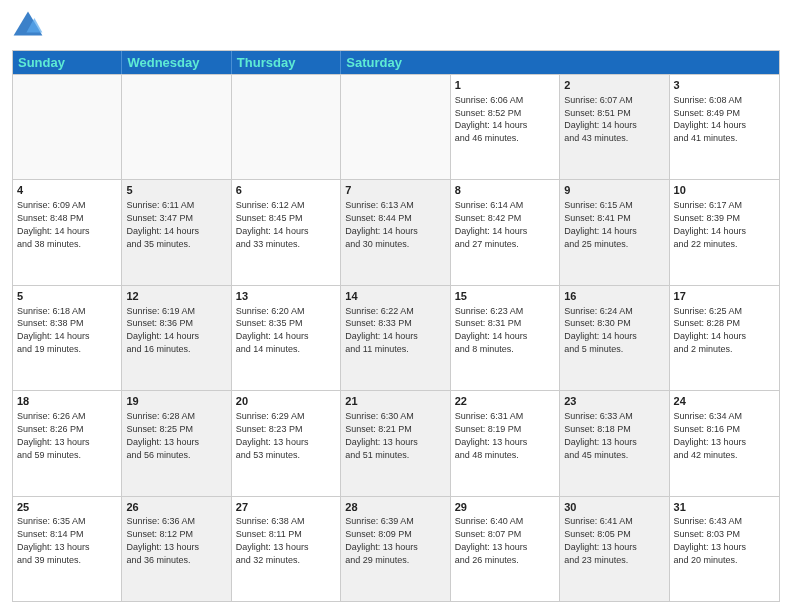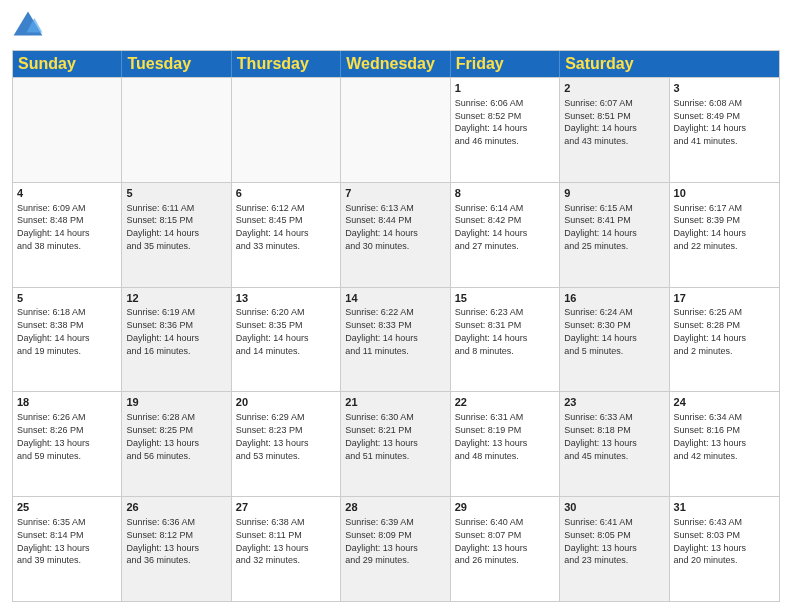--- a/index.html
+++ b/index.html
@@ -65,22 +65,22 @@
       display: flex;
       flex-direction: column;
       border: 1px solid #ccc;
     }
     .cal-header {
       display: grid;
       grid-template-columns: repeat(7, 1fr);
       background: #1a6bbf;
     }
     .cal-header-cell {
-      color: #fde047;
-      font-size: 16px;
+      color: #5eead4;
+      font-size: 13px;
       font-weight: bold;
       padding: 4px 5px;
       border-right: 1px solid #4a8fd4;
       text-align: left;
     }
     .cal-header-cell:last-child { border-right: none; }
     .cal-body {
       flex: 1;
       display: flex;
       flex-direction: column;
@@ -132,24 +132,22 @@
     </div>
     <div class="title-block">
       <div class="month-title"></div>
       <div class="location"></div>
     </div>
   </div>
 
   <div class="calendar">
     <div class="cal-header">
     <div class="cal-header-cell">Sunday</div>
-        <div class="cal-header-cell">Tuesday</div>
+        <div class="cal-header-cell">Wednesday</div>
         <div class="cal-header-cell">Thursday</div>
-        <div class="cal-header-cell">Wednesday</div>
-        <div class="cal-header-cell">Friday</div>
         <div class="cal-header-cell">Saturday</div>
       </div>
     <div class="cal-body">
     <div class="cal-row">
           <div class="cal-cell empty"></div>
           <div class="cal-cell empty"></div>
           <div class="cal-cell empty"></div>
           <div class="cal-cell empty"></div>
           <div class="cal-cell"><span class="day-num">1</span><span class="cell-text" style="white-space: pre-line;">Sunrise: 6:06 AM
 Sunset: 8:52 PM
@@ -163,21 +161,21 @@
 Sunset: 8:49 PM
 Daylight: 14 hours
 and 41 minutes.</span></div>
         </div>
         <div class="cal-row">
           <div class="cal-cell"><span class="day-num">4</span><span class="cell-text" style="white-space: pre-line;">Sunrise: 6:09 AM
 Sunset: 8:48 PM
 Daylight: 14 hours
 and 38 minutes.</span></div>
           <div class="cal-cell shaded"><span class="day-num">5</span><span class="cell-text" style="white-space: pre-line;">Sunrise: 6:11 AM
-Sunset: 8:15 PM
+Sunset: 3:47 PM
 Daylight: 14 hours
 and 35 minutes.</span></div>
           <div class="cal-cell"><span class="day-num">6</span><span class="cell-text" style="white-space: pre-line;">Sunrise: 6:12 AM
 Sunset: 8:45 PM
 Daylight: 14 hours
 and 33 minutes.</span></div>
           <div class="cal-cell shaded"><span class="day-num">7</span><span class="cell-text" style="white-space: pre-line;">Sunrise: 6:13 AM
 Sunset: 8:44 PM
 Daylight: 14 hours
 and 30 minutes.</span></div>

